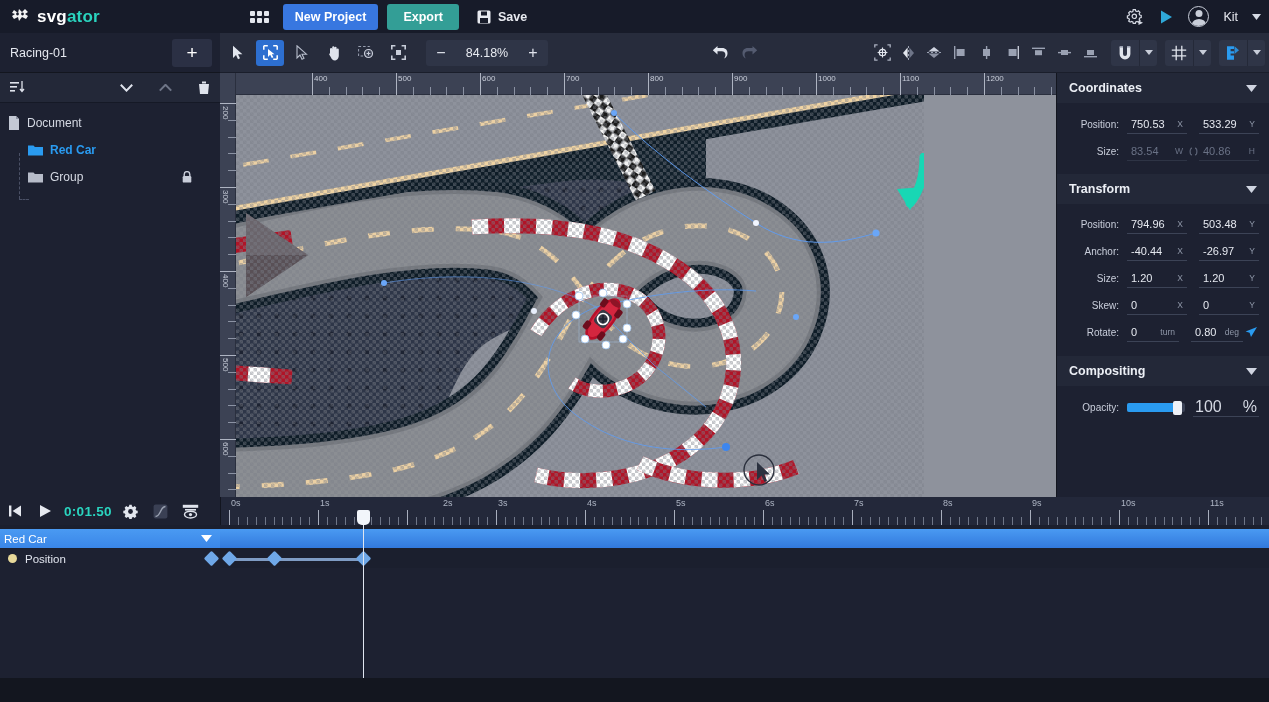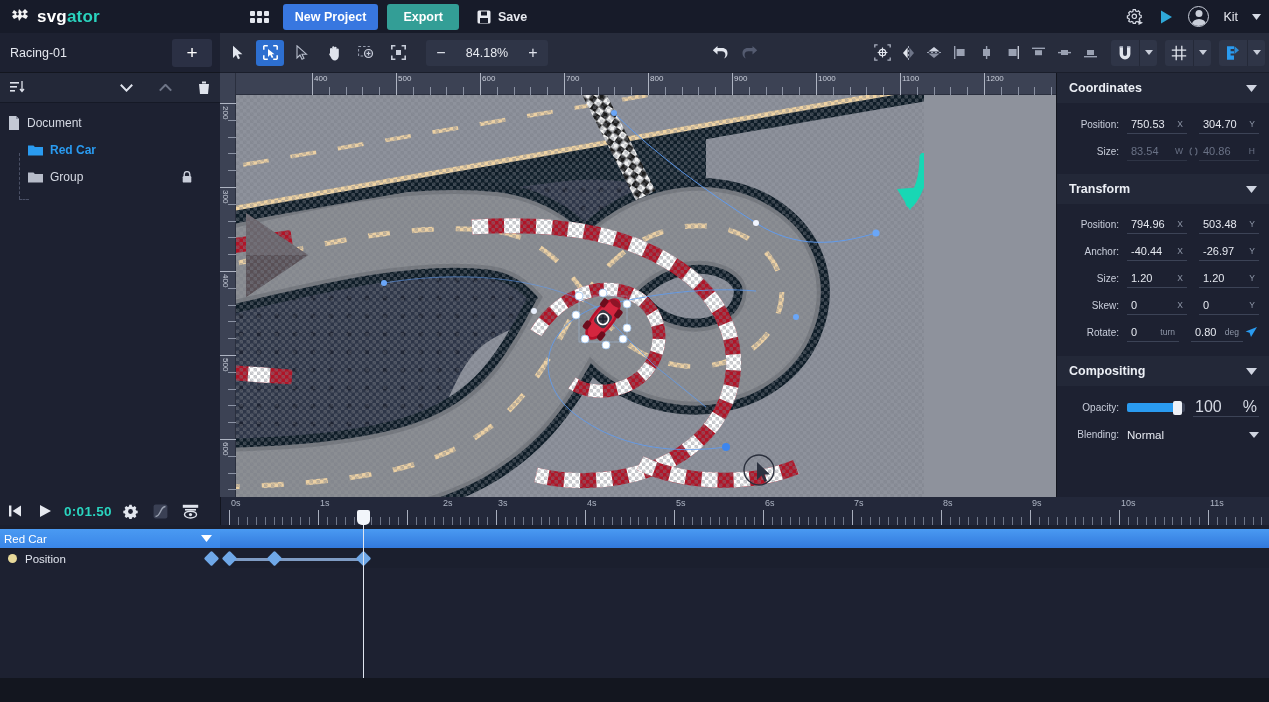--- a/index.html
+++ b/index.html
@@ -745,21 +745,21 @@
     </div>
     <div style="height:8px"></div>
     <div class="row">
       <span class="rlabel">Position:</span>
       <span class="field">
         <span class="v">750.53</span>
         <span class="u">X</span>
       </span>
       <span class="gap"></span>
       <span class="field">
-        <span class="v">304.70</span>
+        <span class="v">533.29</span>
         <span class="u">Y</span>
       </span>
     </div>
     <div class="row">
       <span class="rlabel">Size:</span>
       <span class="field dim">
         <span class="v">83.54</span>
         <span class="u">W</span>
       </span>
       <span class="gap">
@@ -864,31 +864,20 @@
     <div style="height:8px"></div>
     <div class="row">
       <span class="rlabel">Opacity:</span>
       <span class="slider">
         <span class="fill"></span>
         <span class="knob"></span>
       </span>
       <span class="smallfield">
         <span class="v">100</span>
         <span class="u">%</span>
-      </span>
-    </div>
-    <div class="row">
-      <span class="rlabel">Blending:</span>
-      <span class="blendsel">
-        <span>Normal</span>
-        <span>
-          <svg width="10" height="6" viewBox="0 0 10 6">
-              <path d="M0 0 L5 6 L10 0 Z" fill="#cfd4e0"></path>
-            </svg>
-        </span>
       </span>
     </div>
   </div>
 
   <div class="tlbar"></div>
 
   <div class="tlctrls">
     <span class="tc">
       <svg width="14" height="14" viewBox="0 0 14 14">
         <rect x="1" y="1.5" width="2.4" height="11" fill="#e6e9f0"></rect>

